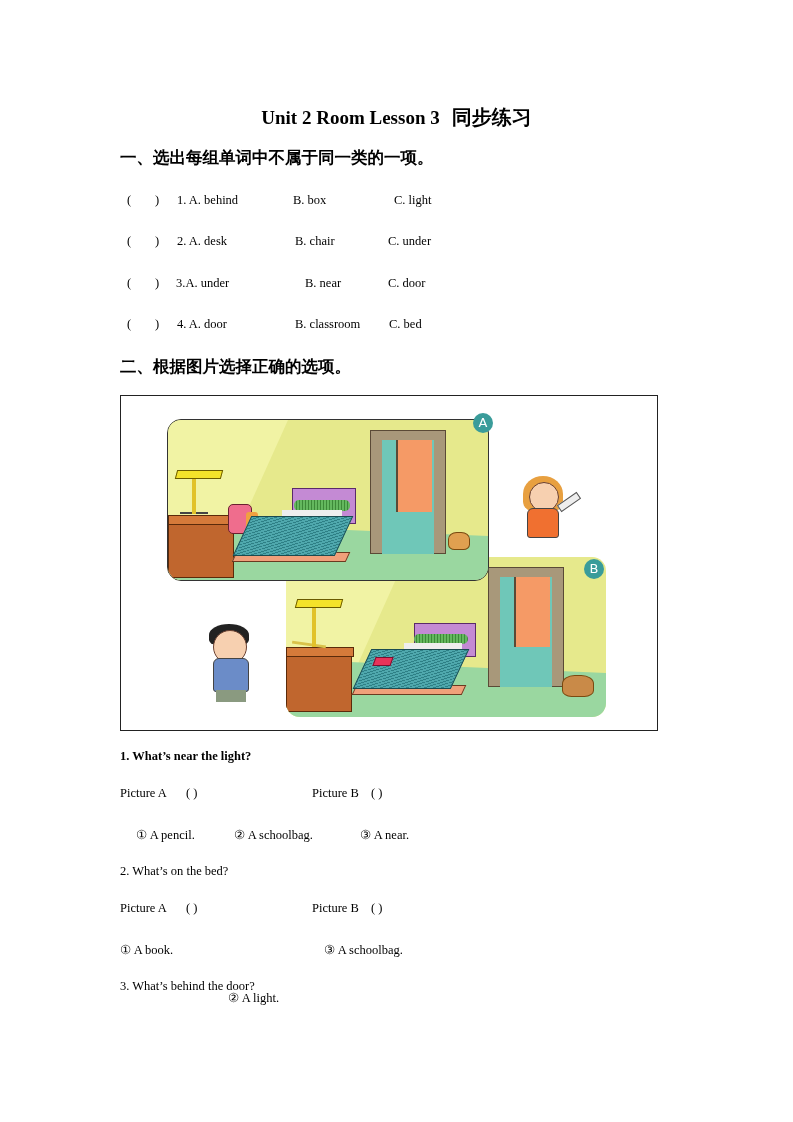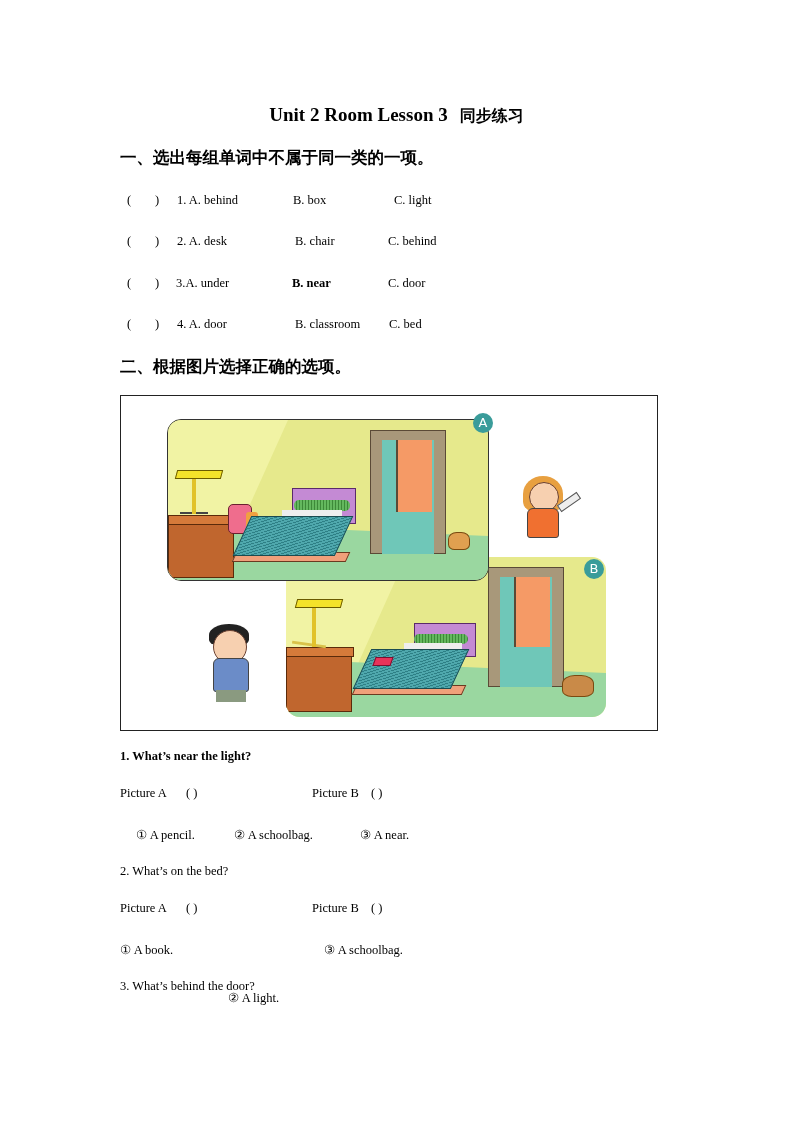--- a/index.html
+++ b/index.html
@@ -1,20 +1,20 @@
 <!DOCTYPE html>
 <html><head>
 <meta charset="utf-8">
 <style>
   html, body { margin: 0; padding: 0; background: #ffffff; }
   body { width: 793px; height: 1122px; position: relative; overflow: hidden;
          font-family: "Liberation Serif", "DejaVu Serif", serif; color: #000; }
   .abs { position: absolute; }
   .title { left: 0; width: 793px; top: 104px; text-align: center; font-weight: bold; font-size: 19px; }
-  .title .cn { font-family: "DejaVu Sans", sans-serif; font-weight: bold; font-size: 16px; margin-left: 12px; }
+  .title .cn { font-family: "DejaVu Sans", sans-serif; font-weight: bold; font-size: 20px; margin-left: 12px; }
   .section { font-family: "DejaVu Sans", sans-serif; font-weight: bold; font-size: 16.5px; left: 120px; }
   .row { font-size: 12.5px; left: 0; }
   .cell { position: absolute; white-space: nowrap; }
   .q { font-size: 12.5px; left: 120px; white-space: nowrap; }
   
   .frame { left: 120px; top: 395px; width: 538px; height: 336px; border: 1px solid #222; box-sizing: border-box; background: #fff; }
   .scene { position: absolute; border-radius: 14px; overflow: hidden; background: #e6e98c; }
   .wall-l { position: absolute; left: 0; top: 0; height: 100%; background: #f1f3a4; }
   .floor { position: absolute; left: 0; bottom: 0; width: 100%; background: #9ad7a0; }
   .badge { position: absolute; width: 20px; height: 20px; border-radius: 50%; background: #3a9c9a; color: #fff;
@@ -55,27 +55,27 @@
   <span class="cell" style="left:155px;">)</span>
   <span class="cell" style="left:177px;">1. A. behind</span>
   <span class="cell" style="left:293px;">B. box</span>
   <span class="cell" style="left:394px;">C. light</span>
 </div>
 <div class="abs row" style="top:234px;">
   <span class="cell" style="left:127px;">(</span>
   <span class="cell" style="left:155px;">)</span>
   <span class="cell" style="left:177px;">2. A. desk</span>
   <span class="cell" style="left:295px;">B. chair</span>
-  <span class="cell" style="left:388px;">C. behind</span>
+  <span class="cell" style="left:388px;">C. under</span>
 </div>
 <div class="abs row" style="top:276px;">
   <span class="cell" style="left:127px;">(</span>
   <span class="cell" style="left:155px;">)</span>
   <span class="cell" style="left:176px;">3.A. under</span>
-  <span class="cell" style="left:292px;font-weight:bold;">B. near</span>
+  <span class="cell" style="left:305px;">B. near</span>
   <span class="cell" style="left:388px;">C. door</span>
 </div>
 <div class="abs row" style="top:317px;">
   <span class="cell" style="left:127px;">(</span>
   <span class="cell" style="left:155px;">)</span>
   <span class="cell" style="left:177px;">4. A. door</span>
   <span class="cell" style="left:295px;">B. classroom</span>
   <span class="cell" style="left:389px;">C. bed</span>
 </div>
 

